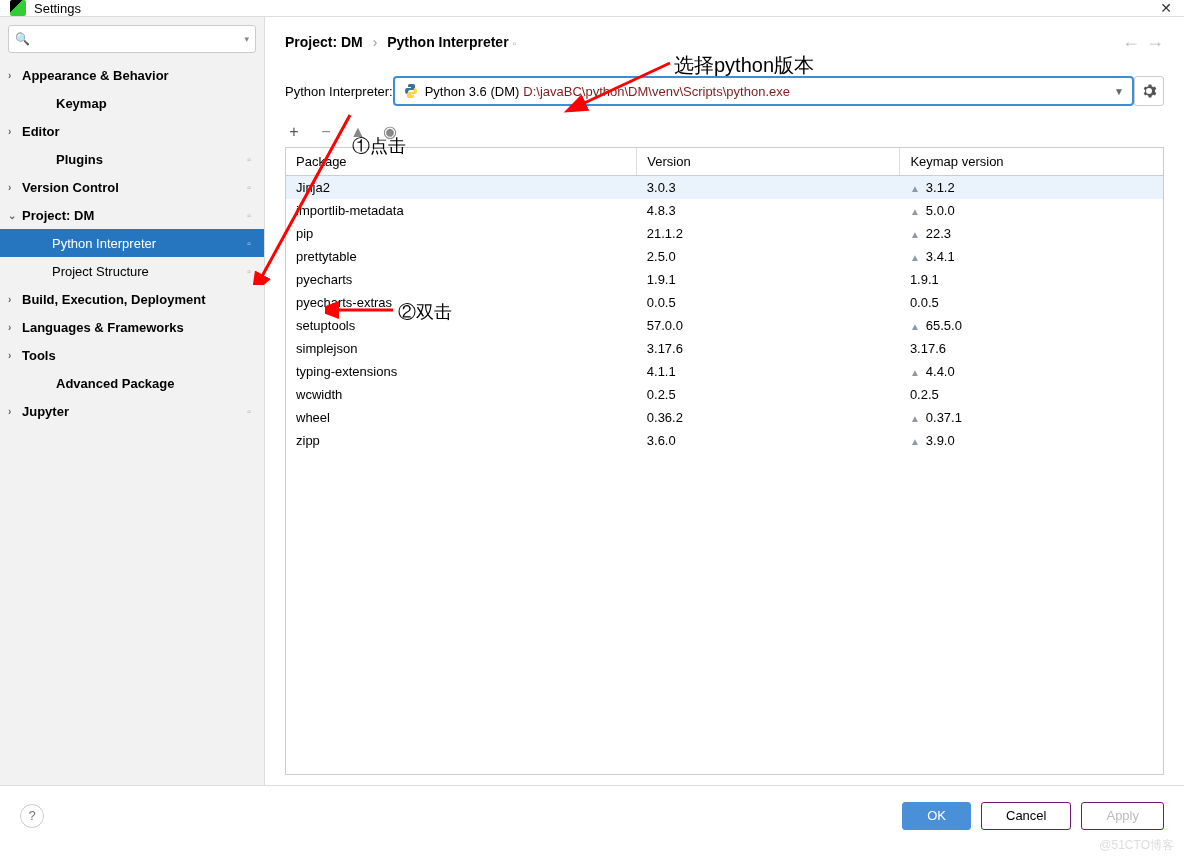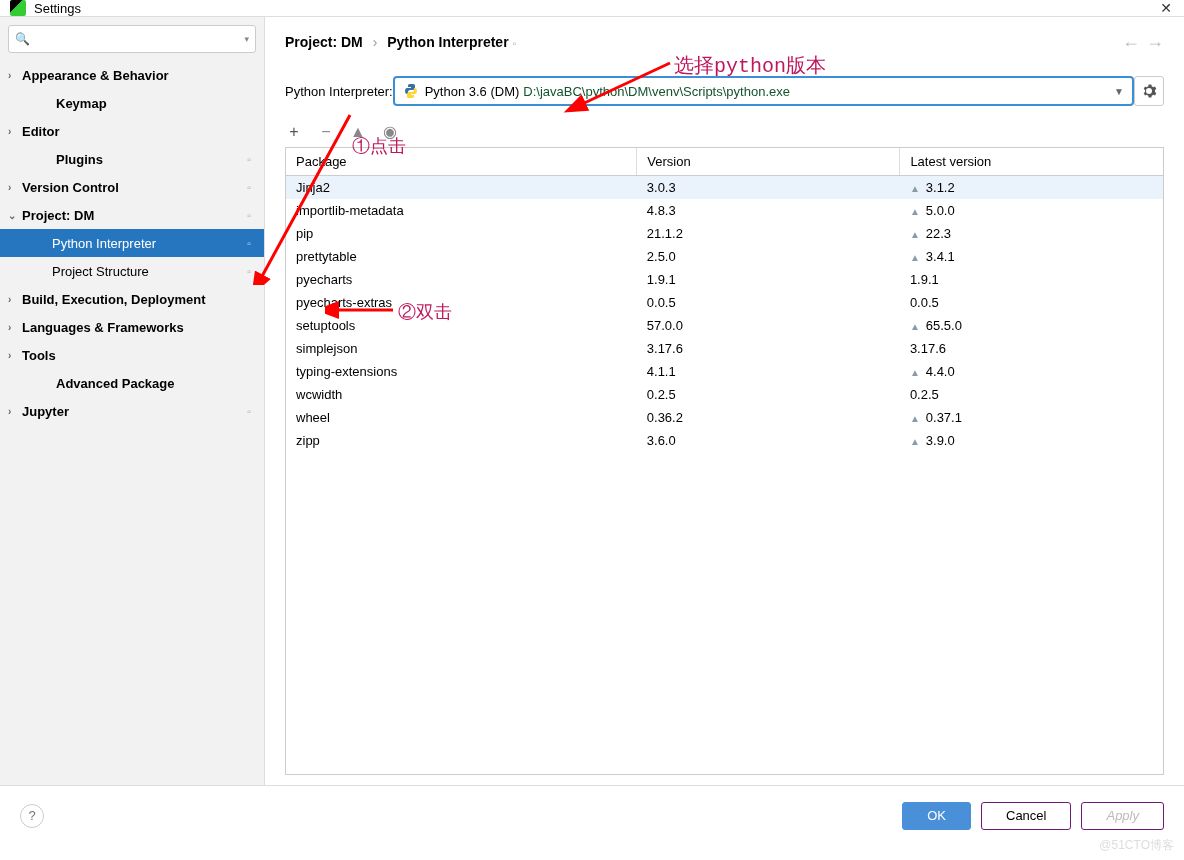--- a/index.html
+++ b/index.html
@@ -29,40 +29,40 @@
 .breadcrumb { font-size: 14px; font-weight: bold; }
 .breadcrumb .sep { font-weight: normal; color: #999; margin: 0 6px; }
 .bc-reset { color: #999; font-size: 10px; }
 .bc-nav { margin-left: auto; display: flex; gap: 6px; }
 .bc-nav span { color: #bbb; font-size: 18px; cursor: pointer; }
 .interp-row { display: flex; align-items: center; padding: 10px 20px; }
 .interp-label { font-size: 13px; white-space: nowrap; }
 .interp-select { flex: 1; height: 30px; border: 2px solid #3b8fd6; border-radius: 4px; display: flex; align-items: center; padding: 0 8px; background: #fff; }
 .py-icon { width: 16px; height: 16px; margin-right: 6px; }
 .interp-name { font-size: 13px; }
-.interp-path { color: #14532d; font-size: 13px; margin-left: 4px; }
+.interp-path { color: #7f1d1d; font-size: 13px; margin-left: 4px; }
 .interp-dd { margin-left: auto; color: #666; font-size: 10px; }
 .interp-gear { width: 30px; height: 30px; border: 1px solid #ccc; border-radius: 3px; display: flex; align-items: center; justify-content: center; color: #555; cursor: pointer; }
 .toolbar { display: flex; align-items: center; padding: 6px 20px 6px 20px; gap: 14px; }
 .toolbar span { color: #888; font-size: 16px; cursor: pointer; width: 18px; text-align: center; }
 .toolbar span:first-child { color: #555; }
 .pkg-table-wrap { margin: 0 20px 10px 20px; border: 1px solid #ccc; flex: 1; overflow: hidden; display: flex; flex-direction: column; }
 .pkg-table { width: 100%; border-collapse: collapse; }
 .pkg-table th { text-align: left; font-weight: normal; padding: 6px 10px; border-bottom: 1px solid #ccc; border-right: 1px solid #ddd; background: #fff; font-size: 13px; }
 .pkg-table th:last-child { border-right: none; }
 .pkg-table td { padding: 4px 10px; font-size: 13px; }
 .pkg-table tr.hover td { background: #eaf2fb; }
 .upd-arrow { color: #8a9aa8; font-size: 10px; margin-right: 6px; }
 .footer { height: 60px; border-top: 1px solid #ddd; display: flex; align-items: center; padding: 0 20px; gap: 10px; }
 .help-btn { width: 24px; height: 24px; border: 1px solid #ccc; border-radius: 50%; display: flex; align-items: center; justify-content: center; color: #777; cursor: pointer; }
 .footer-btns { margin-left: auto; display: flex; gap: 10px; }
 .btn { height: 28px; padding: 0 24px; border: 1px solid #701a75; border-radius: 3px; background: #fff; cursor: pointer; font-size: 13px; display: flex; align-items: center; }
 .btn.primary { background: #4a90d9; border-color: #4a90d9; color: #fff; }
-.btn.disabled { color: #bbb; cursor: default; font-style: italic; }
-.annotation { position: absolute; color: #be185d; font-family: Liberation Mono, monospace; pointer-events: none; z-index: 100; }
+.btn.disabled { color: #bbb; cursor: default; }
+.annotation { position: absolute; color: #000000; font-family: Liberation Sans, sans-serif; pointer-events: none; z-index: 100; }
 .arrow-svg { position: absolute; pointer-events: none; z-index: 99; }
 .watermark { position: absolute; bottom: 6px; right: 10px; color: #ddd; font-size: 12px; }
 </style>
 </head>
 <body>
 
 <div class="titlebar">
   <div class="titlebar-icon"></div>
   <div class="titlebar-title">Settings</div>
   <div class="titlebar-close">✕</div>
@@ -176,21 +176,21 @@
       <span>▲</span>
       <span>◉</span>
     </div>
 
     <div class="pkg-table-wrap">
       <table class="pkg-table">
         <thead>
           <tr>
             <th style="width:40%">Package</th>
             <th style="width:30%">Version</th>
-            <th style="width:30%">Latest version</th>
+            <th style="width:30%">Keymap version</th>
           </tr>
         </thead>
         <tbody id="pkg-tbody">
             <tr class="hover">
               <td>Jinja2</td>
               <td>3.0.3</td>
               <td><span class="upd-arrow">▲</span>3.1.2</td>
             </tr>
             <tr>
               <td>importlib-metadata</td>

